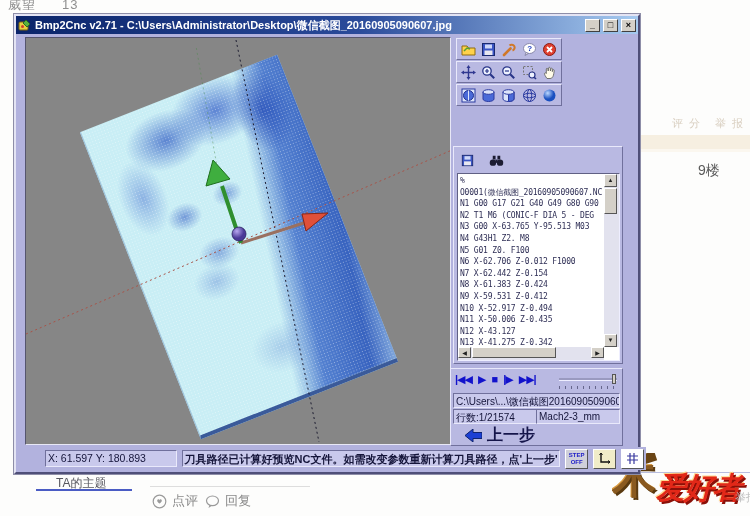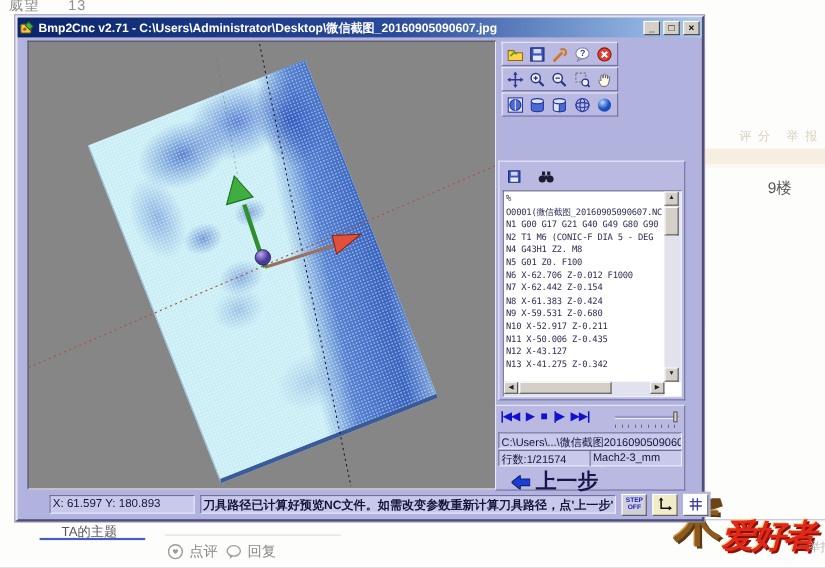--- a/index.html
+++ b/index.html
@@ -88,21 +88,21 @@
   .transport { position:absolute; left:4px; top:2px; display:flex; gap:6px; align-items:center; }
   .tp-btn { color:#1212cc; font-weight:bold; font-size:11px; letter-spacing:-1px; cursor:pointer; line-height:16px; }
   .slider { position:absolute; left:108px; top:5px; width:58px; height:12px; cursor:pointer; }
   .slider .track { position:absolute; left:0; right:0; top:4px; height:3px; background:#9a9ac0; border-bottom:1px solid #eef; }
   .slider .thumb { position:absolute; right:1px; top:0; width:4px; height:10px; background:#d4d0c8; border:1px solid #555; }
   .slider .ticks { position:absolute; left:0; right:0; bottom:-3px; height:3px;
                    background:repeating-linear-gradient(90deg,#66668c 0 1px,rgba(0,0,0,0) 1px 6px); }
   .field { background:#c9c9ec; border:1px solid; border-color:#70709c #e9e9fb #e9e9fb #70709c;
            font-size:10px; color:#15153a; padding:1px 2px; white-space:nowrap; overflow:hidden; }
   .backbtn { position:absolute; left:14px; top:56px; display:flex; align-items:center; gap:5px; cursor:pointer; }
-  .backbtn .lbl { font-size:19px; font-weight:bold; color:#15154a; }
+  .backbtn .lbl { font-size:16px; font-weight:bold; color:#15154a; }
 
   
   .statusbar { left:12px; top:431px; width:618px; height:23px; background:#b2b2de; display:flex; align-items:center; gap:5px; padding:0 2px; }
   .st-coord { width:132px; margin-left:15px; height:17px; font-size:10.5px; }
   .st-msg { width:380px; height:17px; font-size:11px; font-weight:bold;text-align:right; }
   .st-btn { width:23px; height:20px; display:flex; align-items:center; justify-content:center;
             background:#d4d0c8; border:1px solid; border-color:#fff #555 #555 #fff; cursor:pointer; }
   .st-step { flex-direction:column; font-size:6px; font-weight:bold; color:#2020c8; line-height:7px; background:#d0d0da; }
   .st-axisbtn { background:#f0ecc8; }
 </style>
@@ -308,27 +308,28 @@
           <rect x="6.8" y="5.5" width="2.4" height="3.5" fill="#1c1c32"></rect>
         </svg>
         </span>
     </div>
     <div class="gtext">
       <div class="glines">
         <div>%</div>
         <div>O0001(微信截图_20160905090607.NC</div>
         <div>N1 G00 G17 G21 G40 G49 G80 G90</div>
         <div>N2 T1 M6 (CONIC-F  DIA 5 - DEG</div>
+        <div>N3 G00  X-63.765  Y-95.513 M03</div>
         <div>N4 G43H1  Z2. M8</div>
         <div>N5 G01 Z0. F100</div>
         <div>N6 X-62.706 Z-0.012 F1000</div>
         <div>N7 X-62.442 Z-0.154</div>
         <div>N8 X-61.383 Z-0.424</div>
-        <div>N9 X-59.531 Z-0.680</div>
-        <div>N10 X-52.917 Z-0.211</div>
+        <div>N9 X-59.531 Z-0.412</div>
+        <div>N10 X-52.917 Z-0.494</div>
         <div>N11 X-50.006 Z-0.435</div>
         <div>N12 X-43.127</div>
         <div>N13 X-41.275 Z-0.342</div>
       </div>
       <div class="vscroll">
         <span class="sc-btn" style="left:0; top:0; width:13px; height:13px;">▲</span>
         <span class="sc-thumb" style="left:0; top:14px; width:13px; height:26px;"></span>
         <span class="sc-btn" style="left:0; bottom:0; width:13px; height:13px;">▼</span>
       </div>
       <div class="hscroll">

